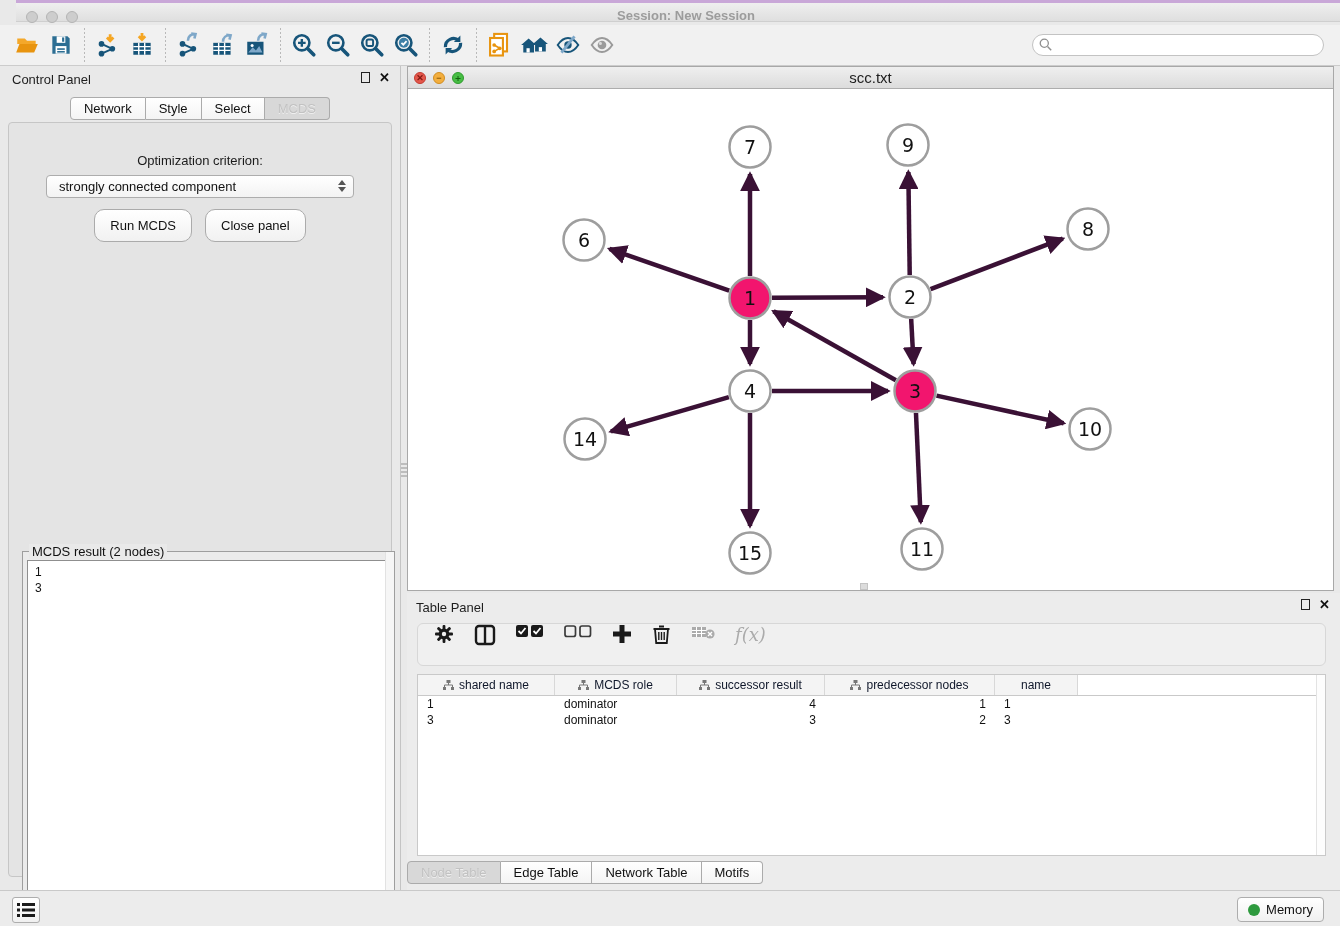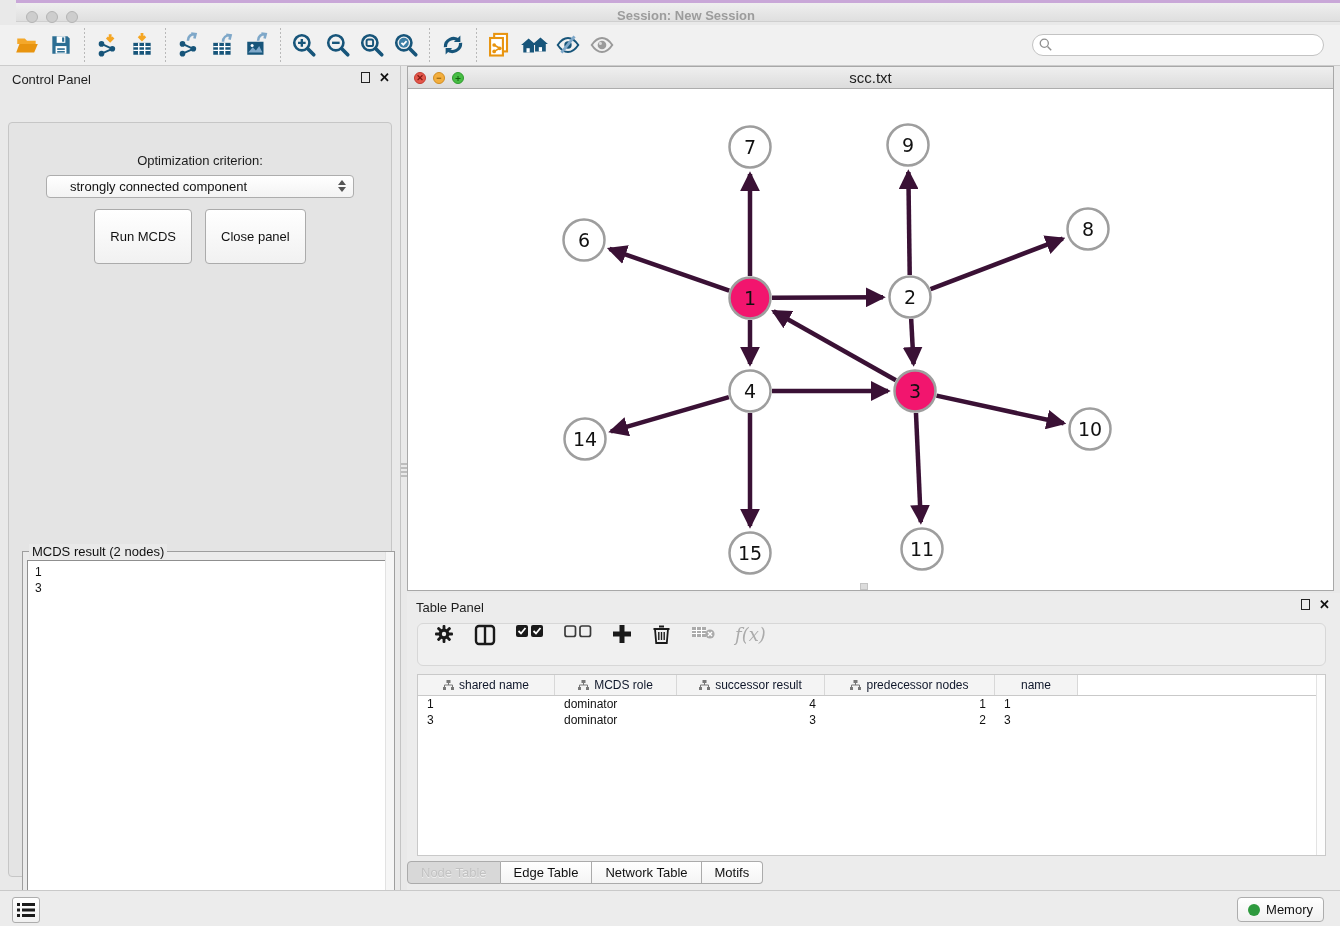--- a/index.html
+++ b/index.html
@@ -45,28 +45,28 @@
     border:1px solid #ABABAB; border-left:none; color:#111; }
   .tabctl .tab:first-child { border-left:1px solid #ABABAB;
     border-radius:4px 0 0 4px; }
   .tabctl .tab:last-child { border-radius:0 4px 4px 0; }
   .tabctl .tab.sel { background:#D8D8D8; color:#C2C2C2; text-shadow:0 1px 0 #EFEFEF; }
   .cp-box { position:absolute; left:8px; top:56px; width:384px; height:755px;
     background:#E4E4E4; border:1px solid #C6C6C6; border-radius:4px; }
   .opt-label { margin-top:30px; text-align:center; font-size:13px; color:#1B1B1B; }
   .dropdown { position:relative; margin:7px auto 0 auto; width:308px; height:23px;
     background:linear-gradient(#FFFFFF,#F3F3F3); border:1px solid #ADADAD; border-radius:4px;
-    font-size:13px; color:#111; line-height:21px; padding-left:23px; }
+    font-size:13px; color:#111; line-height:21px; padding-left:12px; }
   .dd-arrows { position:absolute; right:7px; top:4px; display:flex; flex-direction:column; gap:2px; }
   .dd-arrows i { width:0; height:0; border-left:4px solid transparent; border-right:4px solid transparent; }
   .dd-up { border-bottom:5px solid #555; }
   .dd-down { border-top:5px solid #555; }
   .cp-buttons { margin-top:11px; display:flex; justify-content:center; gap:13px; }
-  .btn { padding:19px 15px; font-size:13px; color:#111;
-    background:linear-gradient(#FFFFFF,#F1F1F1); border:1px solid #ABABAB; border-radius:4px; }
+  .btn { padding:8px 15px; font-size:13px; color:#111;
+    background:linear-gradient(#FFFFFF,#F1F1F1); border:1px solid #ABABAB; border-radius:10px; }
   .result-fieldset { position:absolute; left:13px; top:428px; width:373px; height:382px;
     border:1px solid #9E9E9E; background:#EBEBEB; }
   .result-legend { position:absolute; left:6px; top:-8px; background:#E9E9E9;
     padding:0 3px; font-size:13px; color:#111; }
   .result-area { position:absolute; left:4px; right:4px; top:8px; bottom:4px;
     background:#FFFFFF; border:1px solid #8F8F8F; padding:3px 0 0 7px;
     font-size:12px; color:#111; line-height:16px; overflow:hidden; }
   .result-scroll { position:absolute; right:0; top:0; bottom:0; width:9px;
     background:#F6F6F6; border-left:1px solid #E2E2E2; }
 
@@ -278,20 +278,28 @@
     </div>
   </div>
 
   <div class="control-panel">
     <div class="cp-header">
       <span class="cp-title">Control Panel</span>
       <span class="panel-icons">
         <span class="float-box"></span>
         <span class="close-x">✕</span>
       </span>
+    </div>
+    <div class="cp-tabs">
+      <div class="tabctl" id="cp-tabctl">
+          <span class="tab">Network</span>
+          <span class="tab">Style</span>
+          <span class="tab">Select</span>
+          <span class="tab sel">MCDS</span>
+        </div>
     </div>
     <div class="cp-box">
       <div class="opt-label">Optimization criterion:</div>
       <div class="dropdown">
         <span>strongly connected component</span>
         <span class="dd-arrows">
             <i class="dd-up"></i>
             <i class="dd-down"></i>
           </span>
       </div>

